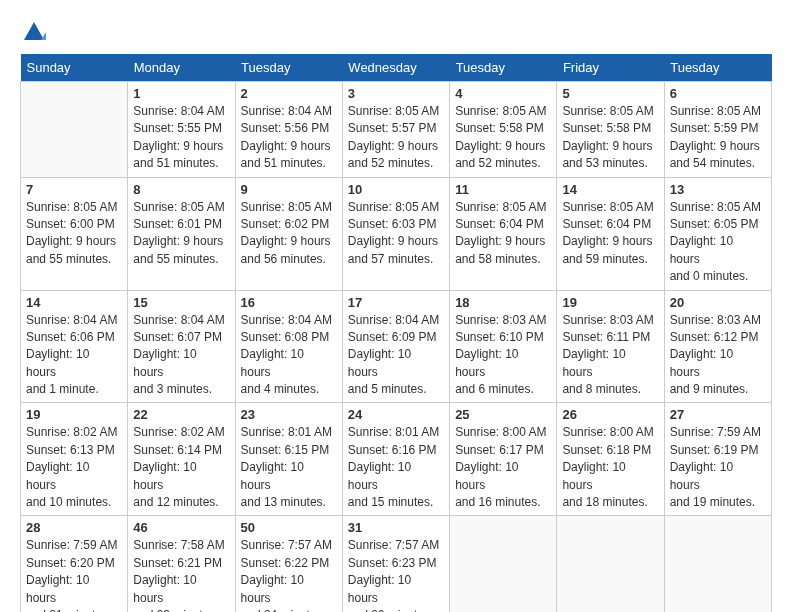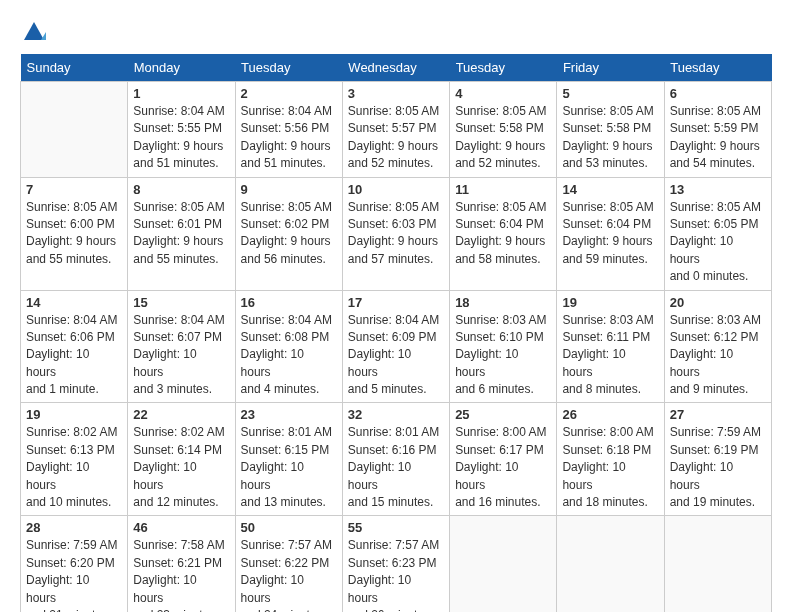--- a/index.html
+++ b/index.html
@@ -216,21 +216,21 @@
         </td>
         <td>
           <span class="day-number">22</span>
           <div class="day-info">Sunrise: 8:02 AM<br>Sunset: 6:14 PM<br>Daylight: 10 hours<br>and 12 minutes.</div>
         </td>
         <td>
           <span class="day-number">23</span>
           <div class="day-info">Sunrise: 8:01 AM<br>Sunset: 6:15 PM<br>Daylight: 10 hours<br>and 13 minutes.</div>
         </td>
         <td>
-          <span class="day-number">32</span>
+          <span class="day-number">24</span>
           <div class="day-info">Sunrise: 8:01 AM<br>Sunset: 6:16 PM<br>Daylight: 10 hours<br>and 15 minutes.</div>
         </td>
         <td>
           <span class="day-number">25</span>
           <div class="day-info">Sunrise: 8:00 AM<br>Sunset: 6:17 PM<br>Daylight: 10 hours<br>and 16 minutes.</div>
         </td>
         <td>
           <span class="day-number">26</span>
           <div class="day-info">Sunrise: 8:00 AM<br>Sunset: 6:18 PM<br>Daylight: 10 hours<br>and 18 minutes.</div>
         </td>
@@ -246,21 +246,21 @@
         </td>
         <td>
           <span class="day-number">46</span>
           <div class="day-info">Sunrise: 7:58 AM<br>Sunset: 6:21 PM<br>Daylight: 10 hours<br>and 23 minutes.</div>
         </td>
         <td>
           <span class="day-number">50</span>
           <div class="day-info">Sunrise: 7:57 AM<br>Sunset: 6:22 PM<br>Daylight: 10 hours<br>and 24 minutes.</div>
         </td>
         <td>
-          <span class="day-number">55</span>
+          <span class="day-number">31</span>
           <div class="day-info">Sunrise: 7:57 AM<br>Sunset: 6:23 PM<br>Daylight: 10 hours<br>and 26 minutes.</div>
         </td>
         <td class="empty-cell"></td>
         <td class="empty-cell"></td>
         <td class="empty-cell"></td>
       </tr>
     </tbody>
 </table>
 
 </body></html>

